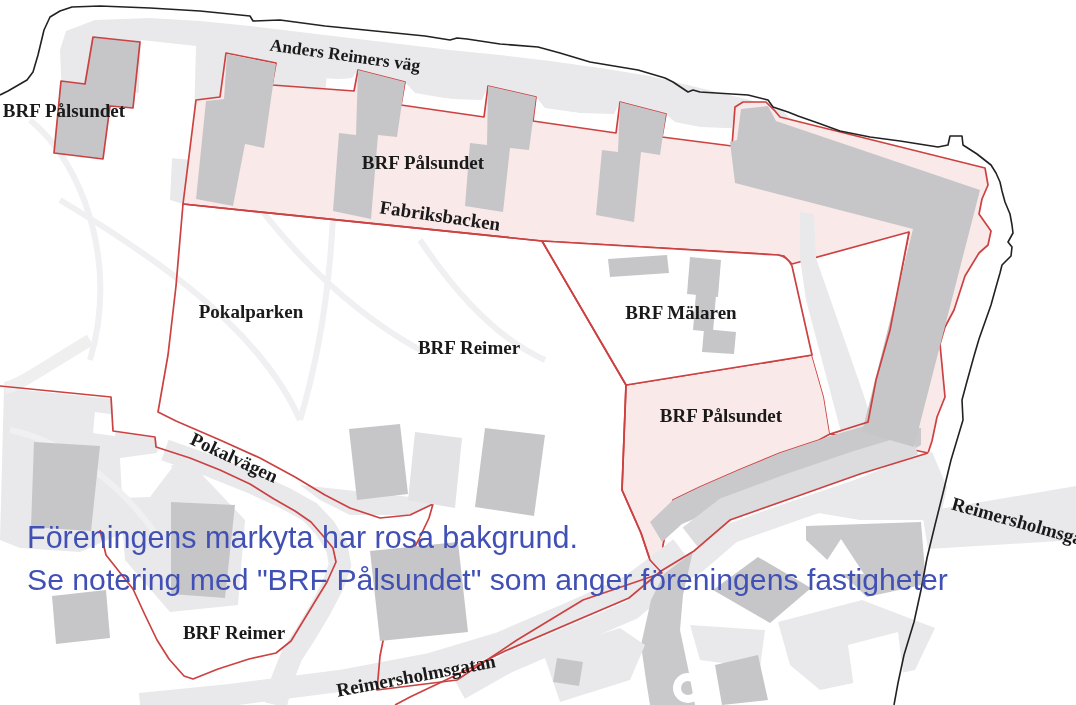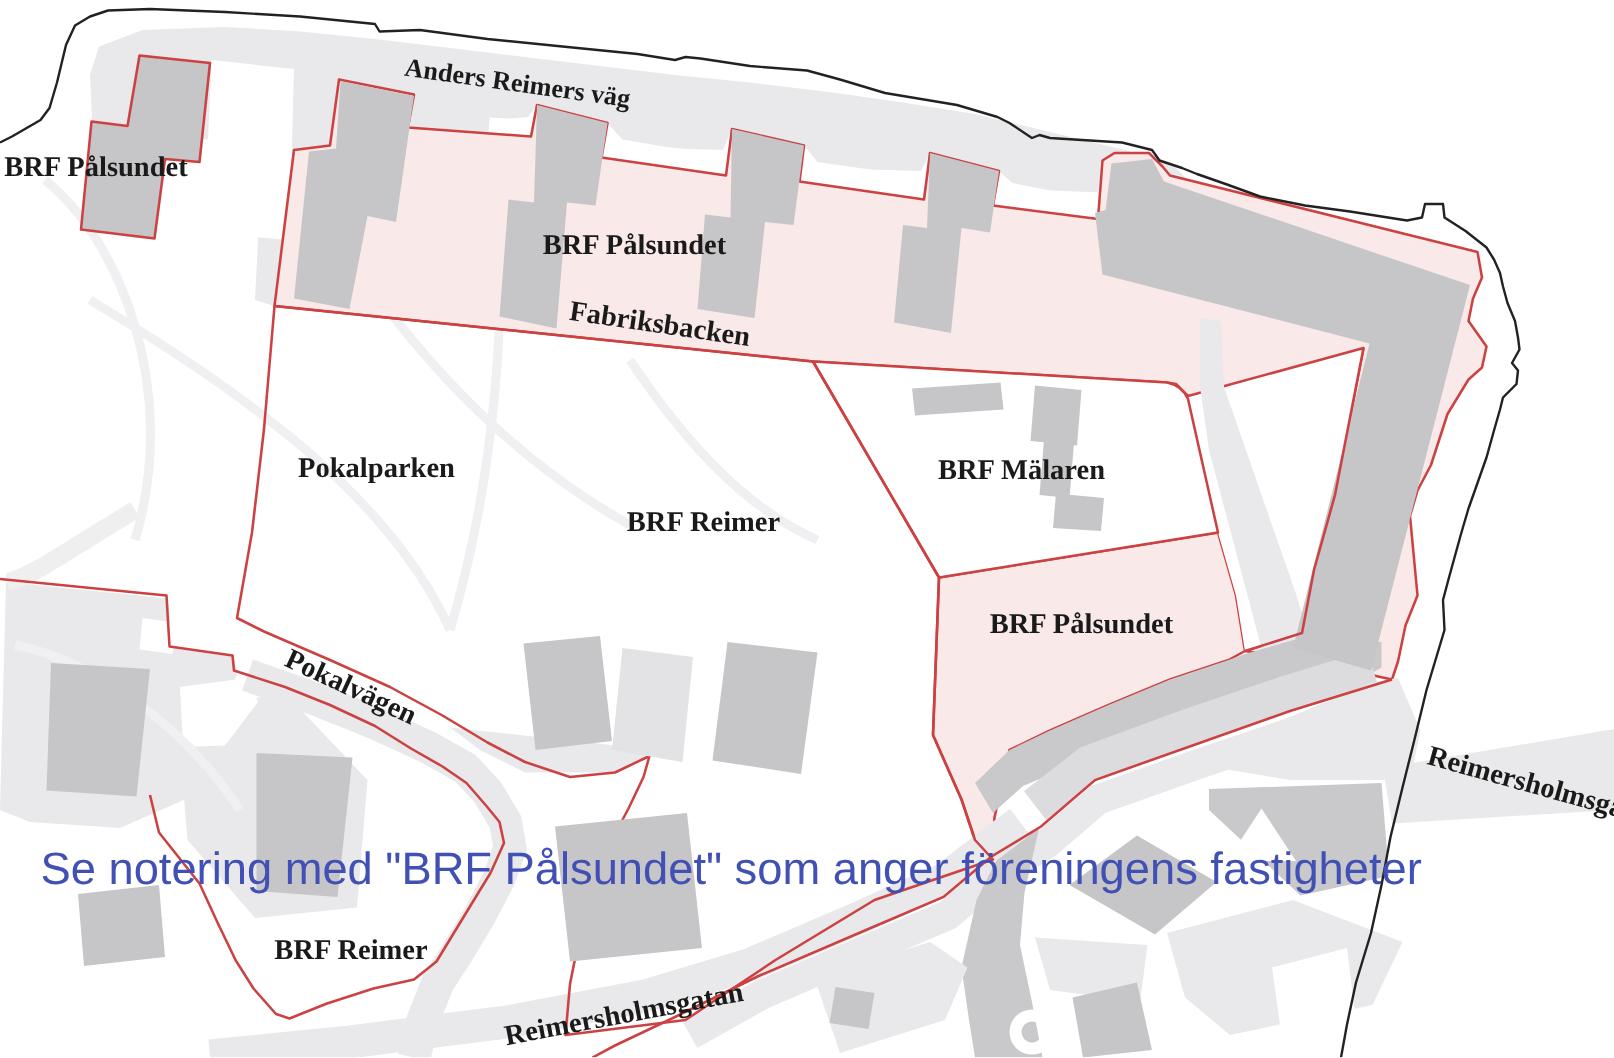--- a/index.html
+++ b/index.html
@@ -157,15 +157,16 @@
 
 <text x="234" y="639" font-size="19" text-anchor="middle">BRF Reimer</text>
 
 <text x="234" y="464" font-size="19" text-anchor="middle" transform="rotate(25 234 458)">Pokalvägen</text>
 
 <text x="416" y="682" font-size="19" text-anchor="middle" transform="rotate(-10.6 416 676)">Reimersholmsgatan</text>
 
 <text x="1030" y="531" font-size="19" text-anchor="middle" transform="rotate(15.5 1030 525)">Reimersholmsgatan</text>
 </svg>
 
+<div style="position:absolute;left:27px;top:520px;font-family:'Liberation Sans',sans-serif;font-size:30.5px;color:#4150b4;white-space:nowrap;">Föreningens markyta har rosa bakgrund.</div>
 
 <div style="position:absolute;left:27px;top:563px;font-family:'Liberation Sans',sans-serif;font-size:30.2px;color:#4150b4;white-space:nowrap;">Se notering med "BRF Pålsundet" som anger föreningens fastigheter</div>
 </div>
 
 </body></html>

